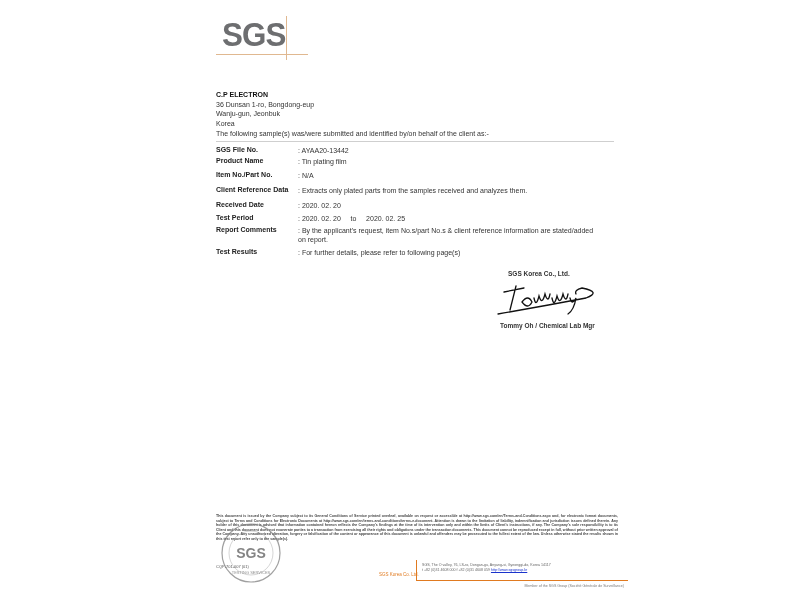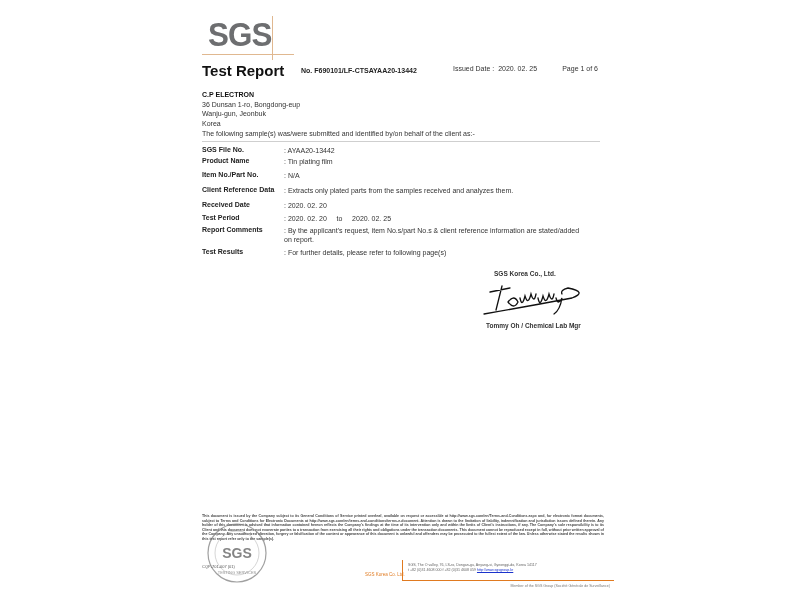--- a/index.html
+++ b/index.html
@@ -1,18 +1,18 @@
 <!DOCTYPE html>
 <html><head>
 <meta charset="utf-8">
 <style>
   html, body { margin:0; padding:0; }
   body { width:800px; height:600px; background:#ffffff; position:relative; overflow:hidden;
          font-family:"Liberation Sans", sans-serif; color:#222; }
-  .page { position:absolute; left:190px; top:0; width:430px; height:600px; }
+  .page { position:absolute; left:204px; top:0; width:430px; height:600px; }
   .logo { position:absolute; left:12px; top:14px; width:72px; height:40px; }
   .logo-text { position:absolute; left:6px; top:2px; font-size:33px; font-weight:bold; color:#6d6e70;
                letter-spacing:-1px; transform:scaleX(0.95); transform-origin:left; }
   .logo-hline { position:absolute; left:0; top:40px; width:92px; height:1px; background:#e0b890; }
   .logo-vline { position:absolute; left:70px; top:2px; width:1px; height:44px; background:#e0b890; }
   .title-row { position:absolute; left:12px; top:62px; width:410px; height:16px; }
   .title-main { position:absolute; left:0; top:0; font-size:15px; font-weight:bold; color:#111; }
   .title-no { position:absolute; left:99px; top:5px; font-size:7px; font-weight:bold; color:#222; }
   .issued { position:absolute; left:251px; top:3px; font-size:7px; color:#333; }
   .pageno { position:absolute; right:14px; top:3px; font-size:7px; color:#333; }
@@ -40,29 +40,20 @@
 </head>
 <body>
 
 <div class="page">
   <div class="logo">
     <span class="logo-text">SGS</span>
     <div class="logo-hline"></div>
     <div class="logo-vline"></div>
   </div>
 
-  <div class="title-row">
-    <span class="title-main">Test Report</span>
-    <span class="title-no">No. F690101/LF-CTSAYAA20-13442</span>
-    <span class="issued">
-      <span>Issued Date :</span>&nbsp;
-      <span>2020. 02. 25</span>
-    </span>
-    <span class="pageno">Page 1 of 6</span>
-  </div>
 
   <div class="client">
     <div class="name">C.P ELECTRON</div>
     <div>36 Dunsan 1-ro, Bongdong-eup</div>
     <div>Wanju-gun, Jeonbuk</div>
     <div>Korea</div>
   </div>
 
   <div class="intro">The following sample(s) was/were submitted and identified by/on behalf of the client as:-</div>
   <div class="rule"></div>

